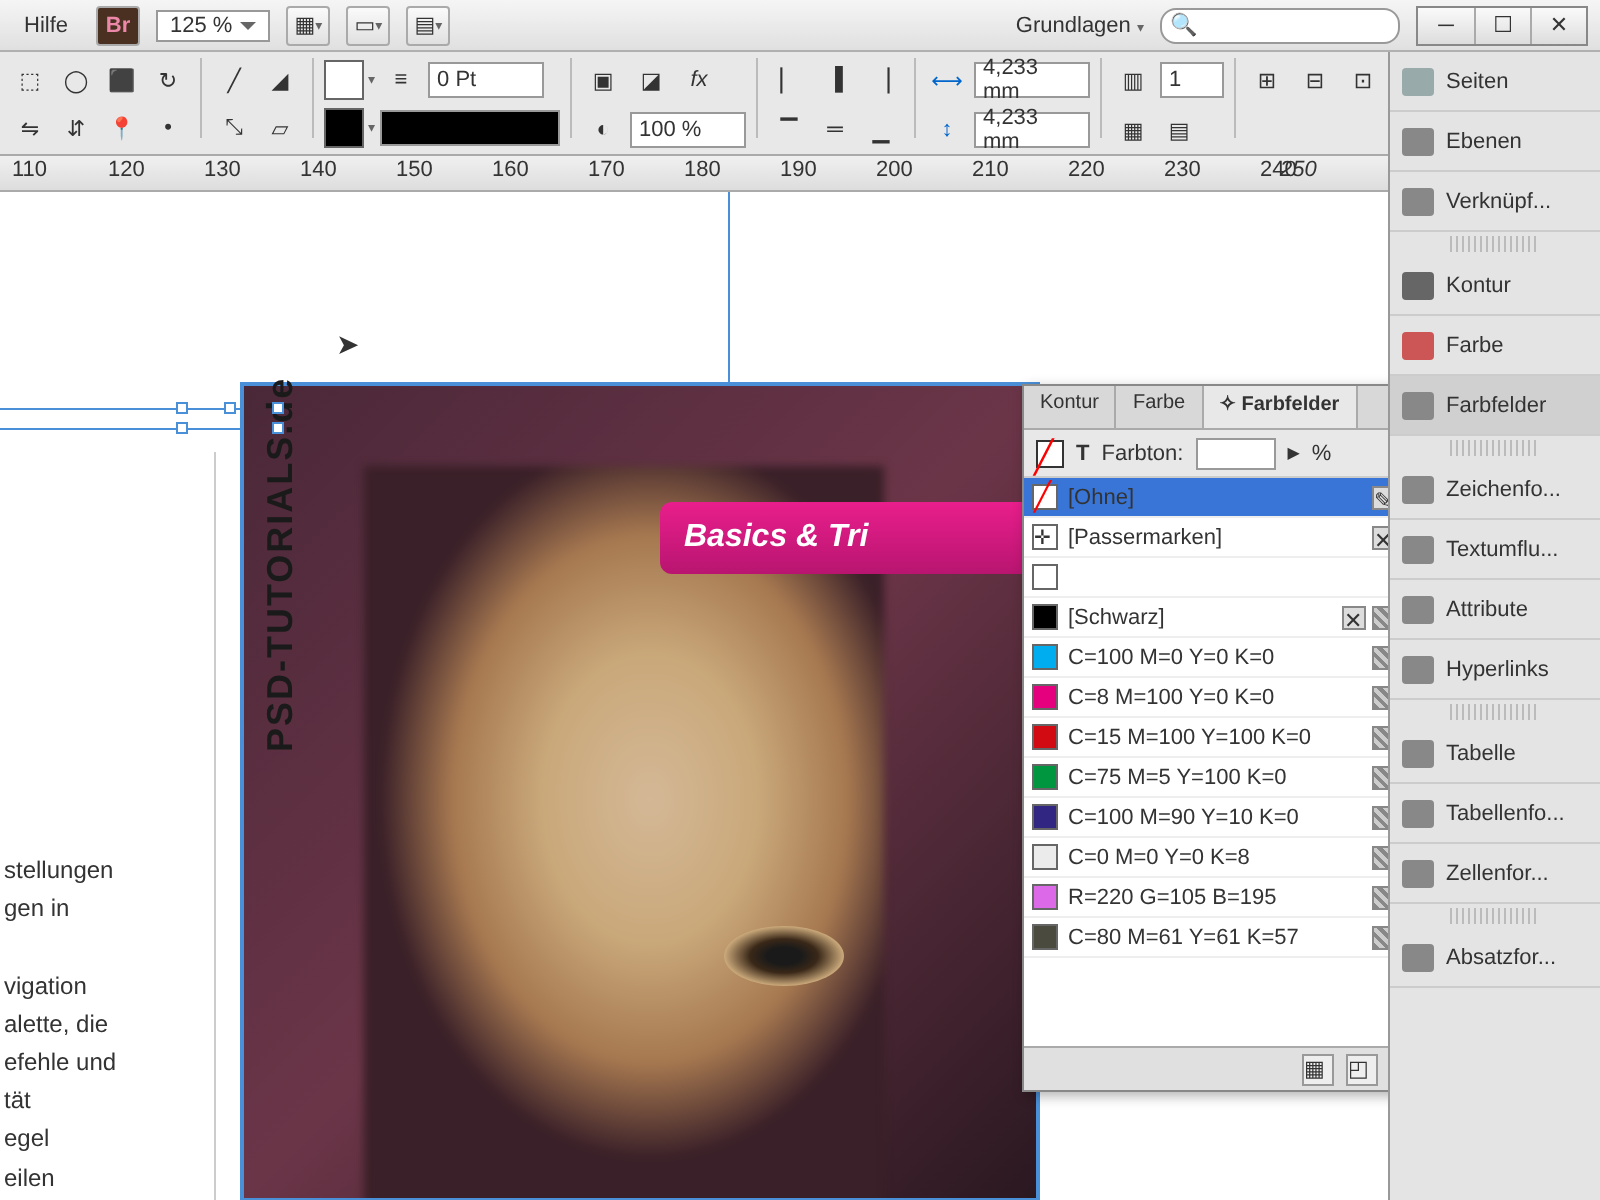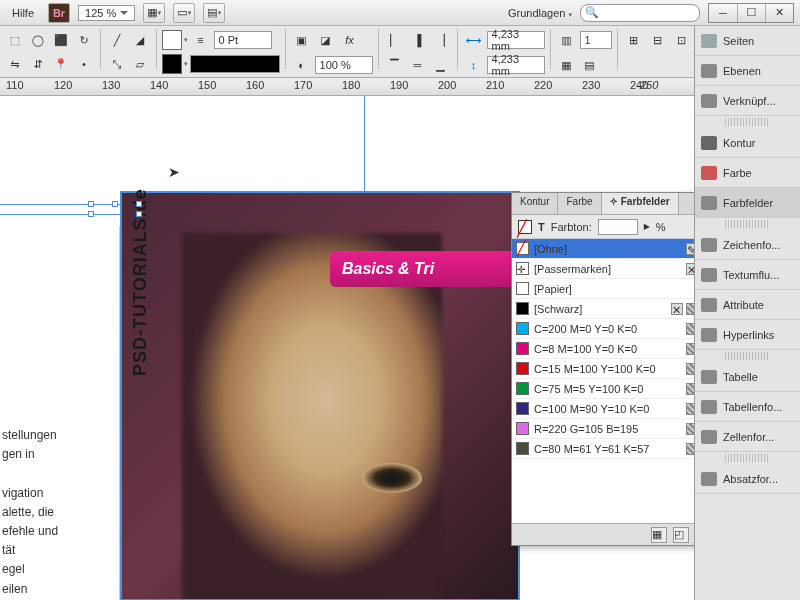--- a/index.html
+++ b/index.html
@@ -18,21 +18,21 @@
 .tool-icon{width:22px;height:22px;border:1px solid transparent;display:flex;align-items:center;justify-content:center}
 .drop-arrow{font-size:7px;color:#666}
 .swatch-box{width:20px;height:20px;border:1px solid #666}
 .input-fld{background:#fff;border:1px solid #999;height:18px;padding:0 4px;width:58px;display:flex;align-items:center}
 .sep{width:1px;height:40px;background:#bbb;margin:0 3px}
 
 .ruler{height:18px;background:linear-gradient(#f0f0f0,#ddd);border-bottom:1px solid #aaa;position:relative;overflow:hidden;font-size:9px;color:#555}
 .ruler span{position:absolute;top:1px}
 
 .canvas-area{position:absolute;top:96px;left:0;width:718px;height:504px;background:#fff;overflow:hidden}
-.doc-edge{position:absolute;left:0;top:130px;width:120px;height:374px;background:#fff;border-right:1px solid #ccc}
+.doc-edge{position:absolute;left:0;top:130px;width:108px;height:374px;background:#fff;border-right:1px solid #ccc}
 .doc-text{position:absolute;left:2px;top:200px;width:110px;font-size:12px;line-height:1.6;color:#333}
 .photo-frame{position:absolute;left:120px;top:95px;width:400px;height:410px;border:2px solid #4a90d9;background:linear-gradient(135deg,#4a2838,#6b3548,#2a1820);overflow:hidden}
 .photo-frame::before{content:"";position:absolute;left:60px;top:40px;width:260px;height:370px;background:radial-gradient(ellipse 180px 240px at 55% 45%,#d4b896,#c9a87a 30%,#a67850 55%,#3a2028 75%);filter:blur(2px)}
 .eye{position:absolute;left:240px;top:270px;width:60px;height:30px;background:radial-gradient(ellipse,#1a1a1a 20%,#3a2818 40%,#c9a87a 70%);border-radius:50%}
 .vertical-text{position:absolute;left:130px;top:280px;transform:rotate(-90deg);transform-origin:left top;font-size:18px;font-weight:bold;color:#1a1a1a;letter-spacing:1px}
 .banner{position:absolute;left:330px;top:155px;width:200px;height:36px;background:linear-gradient(#e91e8c,#b81570);border-radius:6px 0 0 6px;display:flex;align-items:center;padding:0 12px;color:#fff;font-size:16px;font-weight:bold;font-style:italic}
 .sel-handles{position:absolute;left:88px;top:105px;width:56px;height:16px}
 .sel-handles i{position:absolute;width:6px;height:6px;background:#fff;border:1px solid #4a90d9}
 .cursor{position:absolute;left:168px;top:68px;font-size:14px}
 .guide-h{position:absolute;left:0;width:100%;height:1px;background:#4a90d9}
@@ -251,35 +251,34 @@
       <div class="sp-row">
         <div class="sw" style="background: rgb(255, 255, 255);"><span style="font-size:10px">✛</span></div>
         <div class="nm">[Passermarken]</div>
         <div class="end-icons">
           <div class="ei">✕</div>
           <div class="ei">✛</div>
         </div>
       </div>
       <div class="sp-row">
         <div class="sw" style="background: rgb(255, 255, 255);"></div>
-        <div class="nm">[Papier]</div>
         <div class="end-icons"></div>
       </div>
       <div class="sp-row">
         <div class="sw" style="background: rgb(0, 0, 0);"></div>
         <div class="nm">[Schwarz]</div>
         <div class="end-icons">
           <div class="ei">✕</div>
           <div class="ei" style="background: repeating-linear-gradient(45deg, rgb(136, 136, 136), rgb(136, 136, 136) 2px, rgb(204, 204, 204) 2px, rgb(204, 204, 204) 4px);"></div>
           <div class="ei" style="background: linear-gradient(45deg, rgb(0, 255, 255) 25%, rgb(255, 0, 255) 25%, rgb(255, 0, 255) 50%, rgb(255, 255, 0) 50%, rgb(255, 255, 0) 75%, rgb(0, 0, 0) 75%);"></div>
         </div>
       </div>
       <div class="sp-row">
         <div class="sw" style="background: rgb(0, 174, 239);"></div>
-        <div class="nm">C=200 M=0 Y=0 K=0</div>
+        <div class="nm">C=100 M=0 Y=0 K=0</div>
         <div class="end-icons">
           <div class="ei" style="background: repeating-linear-gradient(45deg, rgb(136, 136, 136), rgb(136, 136, 136) 2px, rgb(204, 204, 204) 2px, rgb(204, 204, 204) 4px);"></div>
           <div class="ei" style="background: linear-gradient(45deg, rgb(0, 255, 255) 25%, rgb(255, 0, 255) 25%, rgb(255, 0, 255) 50%, rgb(255, 255, 0) 50%, rgb(255, 255, 0) 75%, rgb(0, 0, 0) 75%);"></div>
         </div>
       </div>
       <div class="sp-row">
         <div class="sw" style="background: rgb(229, 0, 126);"></div>
         <div class="nm">C=8 M=100 Y=0 K=0</div>
         <div class="end-icons">
           <div class="ei" style="background: repeating-linear-gradient(45deg, rgb(136, 136, 136), rgb(136, 136, 136) 2px, rgb(204, 204, 204) 2px, rgb(204, 204, 204) 4px);"></div>
@@ -298,20 +297,28 @@
         <div class="sw" style="background: rgb(0, 150, 64);"></div>
         <div class="nm">C=75 M=5 Y=100 K=0</div>
         <div class="end-icons">
           <div class="ei" style="background: repeating-linear-gradient(45deg, rgb(136, 136, 136), rgb(136, 136, 136) 2px, rgb(204, 204, 204) 2px, rgb(204, 204, 204) 4px);"></div>
           <div class="ei" style="background: linear-gradient(45deg, rgb(0, 255, 255) 25%, rgb(255, 0, 255) 25%, rgb(255, 0, 255) 50%, rgb(255, 255, 0) 50%, rgb(255, 255, 0) 75%, rgb(0, 0, 0) 75%);"></div>
         </div>
       </div>
       <div class="sp-row">
         <div class="sw" style="background: rgb(49, 39, 131);"></div>
         <div class="nm">C=100 M=90 Y=10 K=0</div>
+        <div class="end-icons">
+          <div class="ei" style="background: repeating-linear-gradient(45deg, rgb(136, 136, 136), rgb(136, 136, 136) 2px, rgb(204, 204, 204) 2px, rgb(204, 204, 204) 4px);"></div>
+          <div class="ei" style="background: linear-gradient(45deg, rgb(0, 255, 255) 25%, rgb(255, 0, 255) 25%, rgb(255, 0, 255) 50%, rgb(255, 255, 0) 50%, rgb(255, 255, 0) 75%, rgb(0, 0, 0) 75%);"></div>
+        </div>
+      </div>
+      <div class="sp-row">
+        <div class="sw" style="background: rgb(235, 235, 235);"></div>
+        <div class="nm">C=0 M=0 Y=0 K=8</div>
         <div class="end-icons">
           <div class="ei" style="background: repeating-linear-gradient(45deg, rgb(136, 136, 136), rgb(136, 136, 136) 2px, rgb(204, 204, 204) 2px, rgb(204, 204, 204) 4px);"></div>
           <div class="ei" style="background: linear-gradient(45deg, rgb(0, 255, 255) 25%, rgb(255, 0, 255) 25%, rgb(255, 0, 255) 50%, rgb(255, 255, 0) 50%, rgb(255, 255, 0) 75%, rgb(0, 0, 0) 75%);"></div>
         </div>
       </div>
       <div class="sp-row">
         <div class="sw" style="background: rgb(220, 105, 232);"></div>
         <div class="nm">R=220 G=105 B=195</div>
         <div class="end-icons">
           <div class="ei" style="background: repeating-linear-gradient(45deg, rgb(136, 136, 136), rgb(136, 136, 136) 2px, rgb(204, 204, 204) 2px, rgb(204, 204, 204) 4px);"></div>

